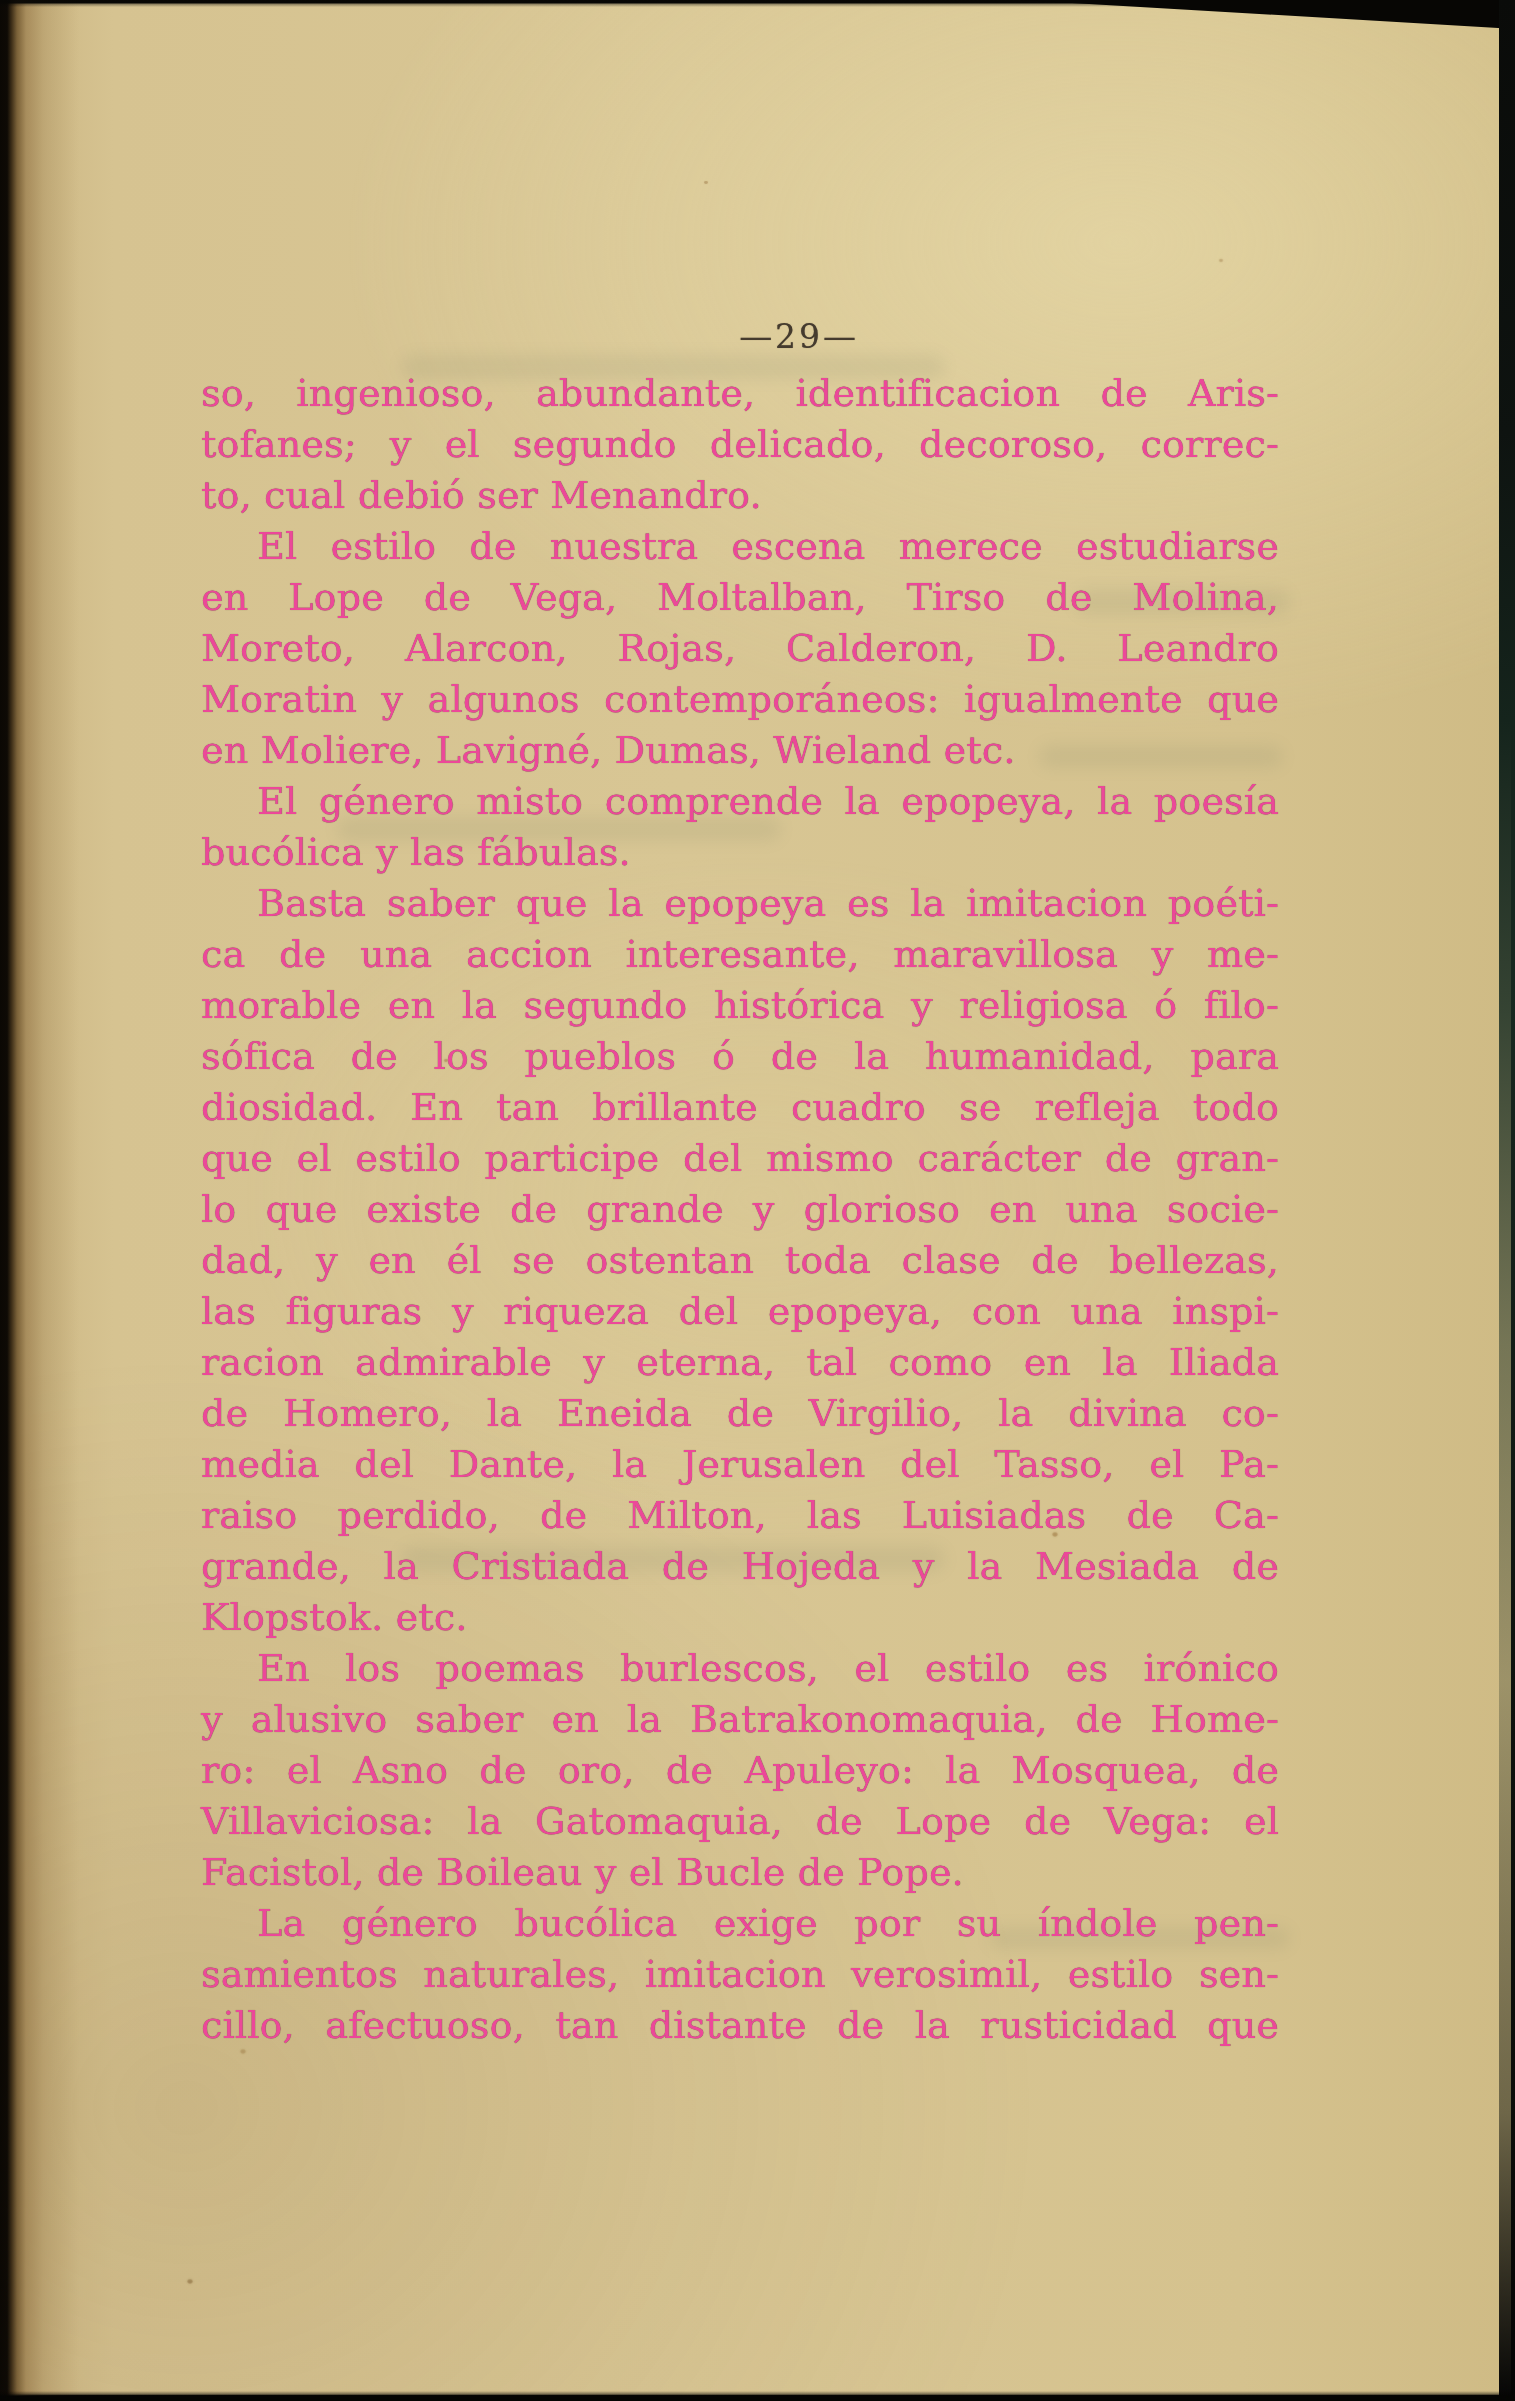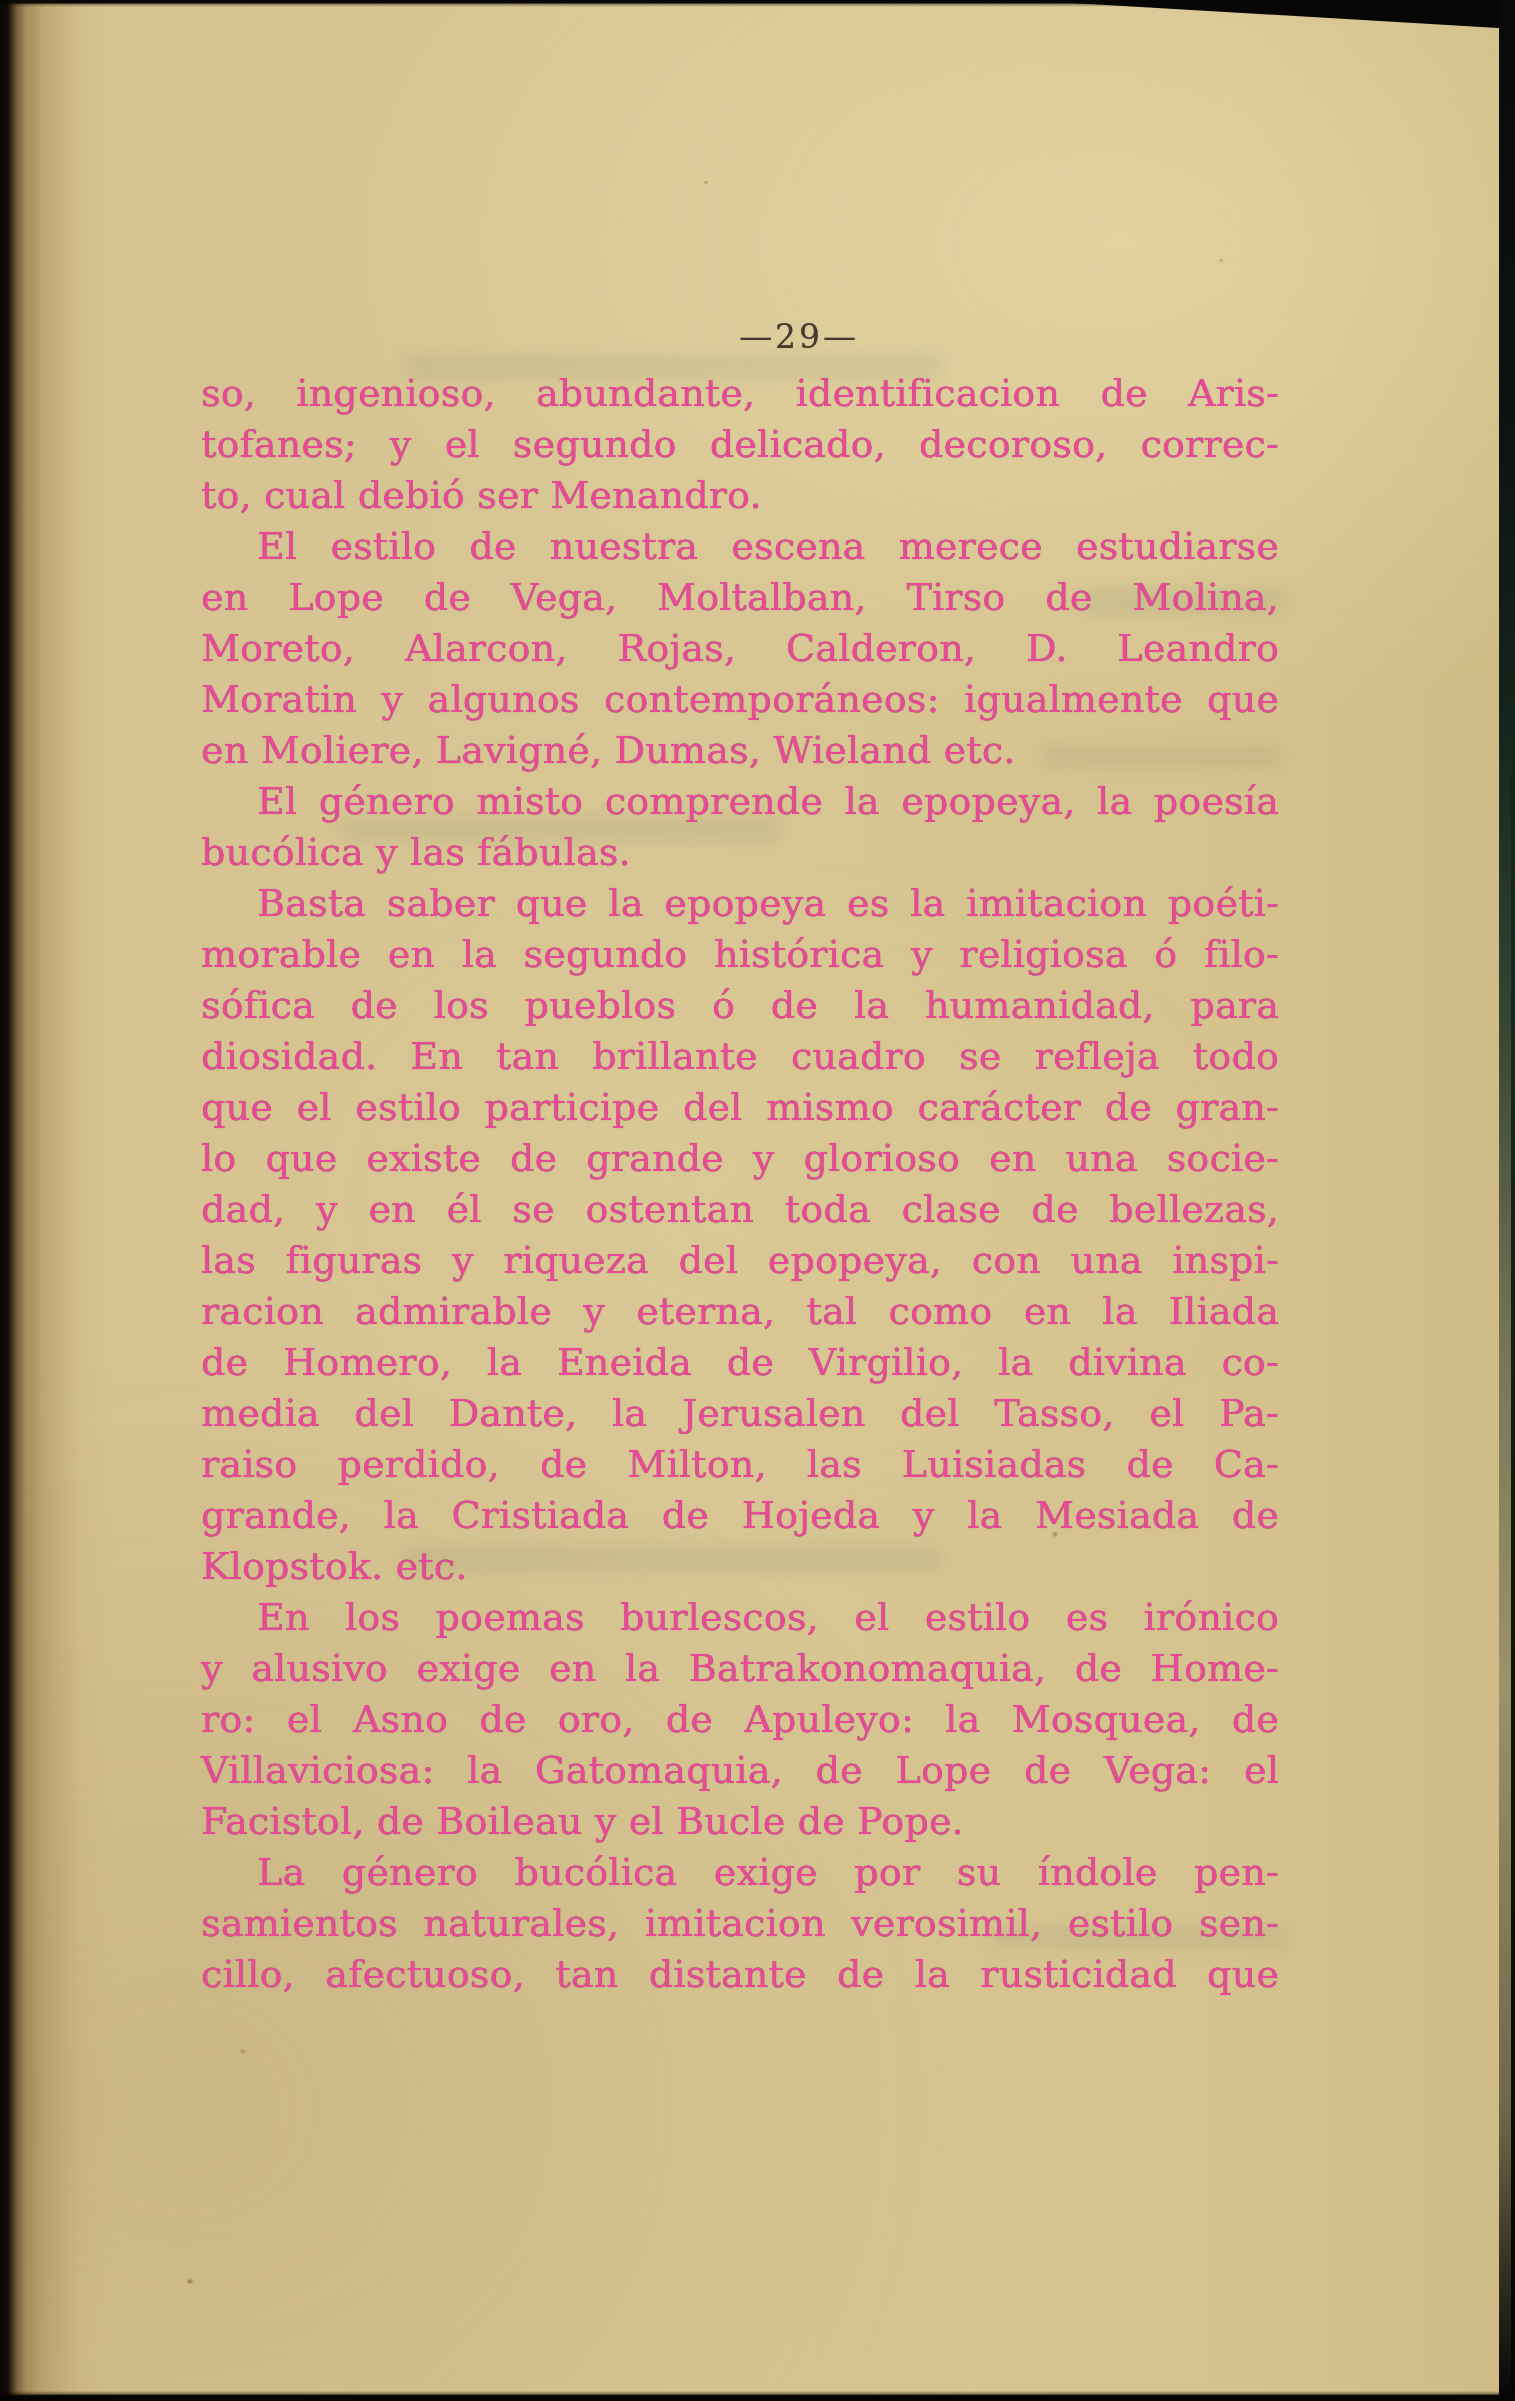--- a/index.html
+++ b/index.html
@@ -139,35 +139,36 @@
       <div class="line">tofanes; y el segundo delicado, decoroso, correc-</div>
       <div class="line end">to, cual debió ser Menandro.</div>
       <div class="line indent">El estilo de nuestra escena merece estudiarse</div>
       <div class="line">en Lope de Vega, Moltalban, Tirso de Molina,</div>
       <div class="line">Moreto, Alarcon, Rojas, Calderon, D. Leandro</div>
       <div class="line">Moratin y algunos contemporáneos: igualmente que</div>
       <div class="line end">en Moliere, Lavigné, Dumas, Wieland etc.</div>
       <div class="line indent">El género misto comprende la epopeya, la poesía</div>
       <div class="line end">bucólica y las fábulas.</div>
       <div class="line indent">Basta saber que la epopeya es la imitacion poéti-</div>
+      <div class="line">ca de una accion interesante, maravillosa y me-</div>
       <div class="line">morable en la segundo histórica y religiosa ó filo-</div>
       <div class="line">sófica de los pueblos ó de la humanidad, para</div>
       <div class="line">diosidad. En tan brillante cuadro se refleja todo</div>
       <div class="line">que el estilo participe del mismo carácter de gran-</div>
       <div class="line">lo que existe de grande y glorioso en una socie-</div>
       <div class="line">dad, y en él se ostentan toda clase de bellezas,</div>
       <div class="line">las figuras y riqueza del epopeya, con una inspi-</div>
       <div class="line">racion admirable y eterna, tal como en la Iliada</div>
       <div class="line">de Homero, la Eneida de Virgilio, la divina co-</div>
       <div class="line">media del Dante, la Jerusalen del Tasso, el Pa-</div>
       <div class="line">raiso perdido, de Milton, las Luisiadas de Ca-</div>
       <div class="line">grande, la Cristiada de Hojeda y la Mesiada de</div>
       <div class="line end">Klopstok. etc.</div>
       <div class="line indent">En los poemas burlescos, el estilo es irónico</div>
-      <div class="line">y alusivo exige en la Batrakonomaquia, de Home-</div>
+      <div class="line">y alusivo saber en la Batrakonomaquia, de Home-</div>
       <div class="line">ro: el Asno de oro, de Apuleyo: la Mosquea, de</div>
       <div class="line">Villaviciosa: la Gatomaquia, de Lope de Vega: el</div>
       <div class="line end">Facistol, de Boileau y el Bucle de Pope.</div>
       <div class="line indent">La género bucólica exige por su índole pen-</div>
       <div class="line">samientos naturales, imitacion verosimil, estilo sen-</div>
       <div class="line">cillo, afectuoso, tan distante de la rusticidad que</div>
     </div>
 
   <div class="binding-edge"></div>
   <div class="edge-top"></div>

